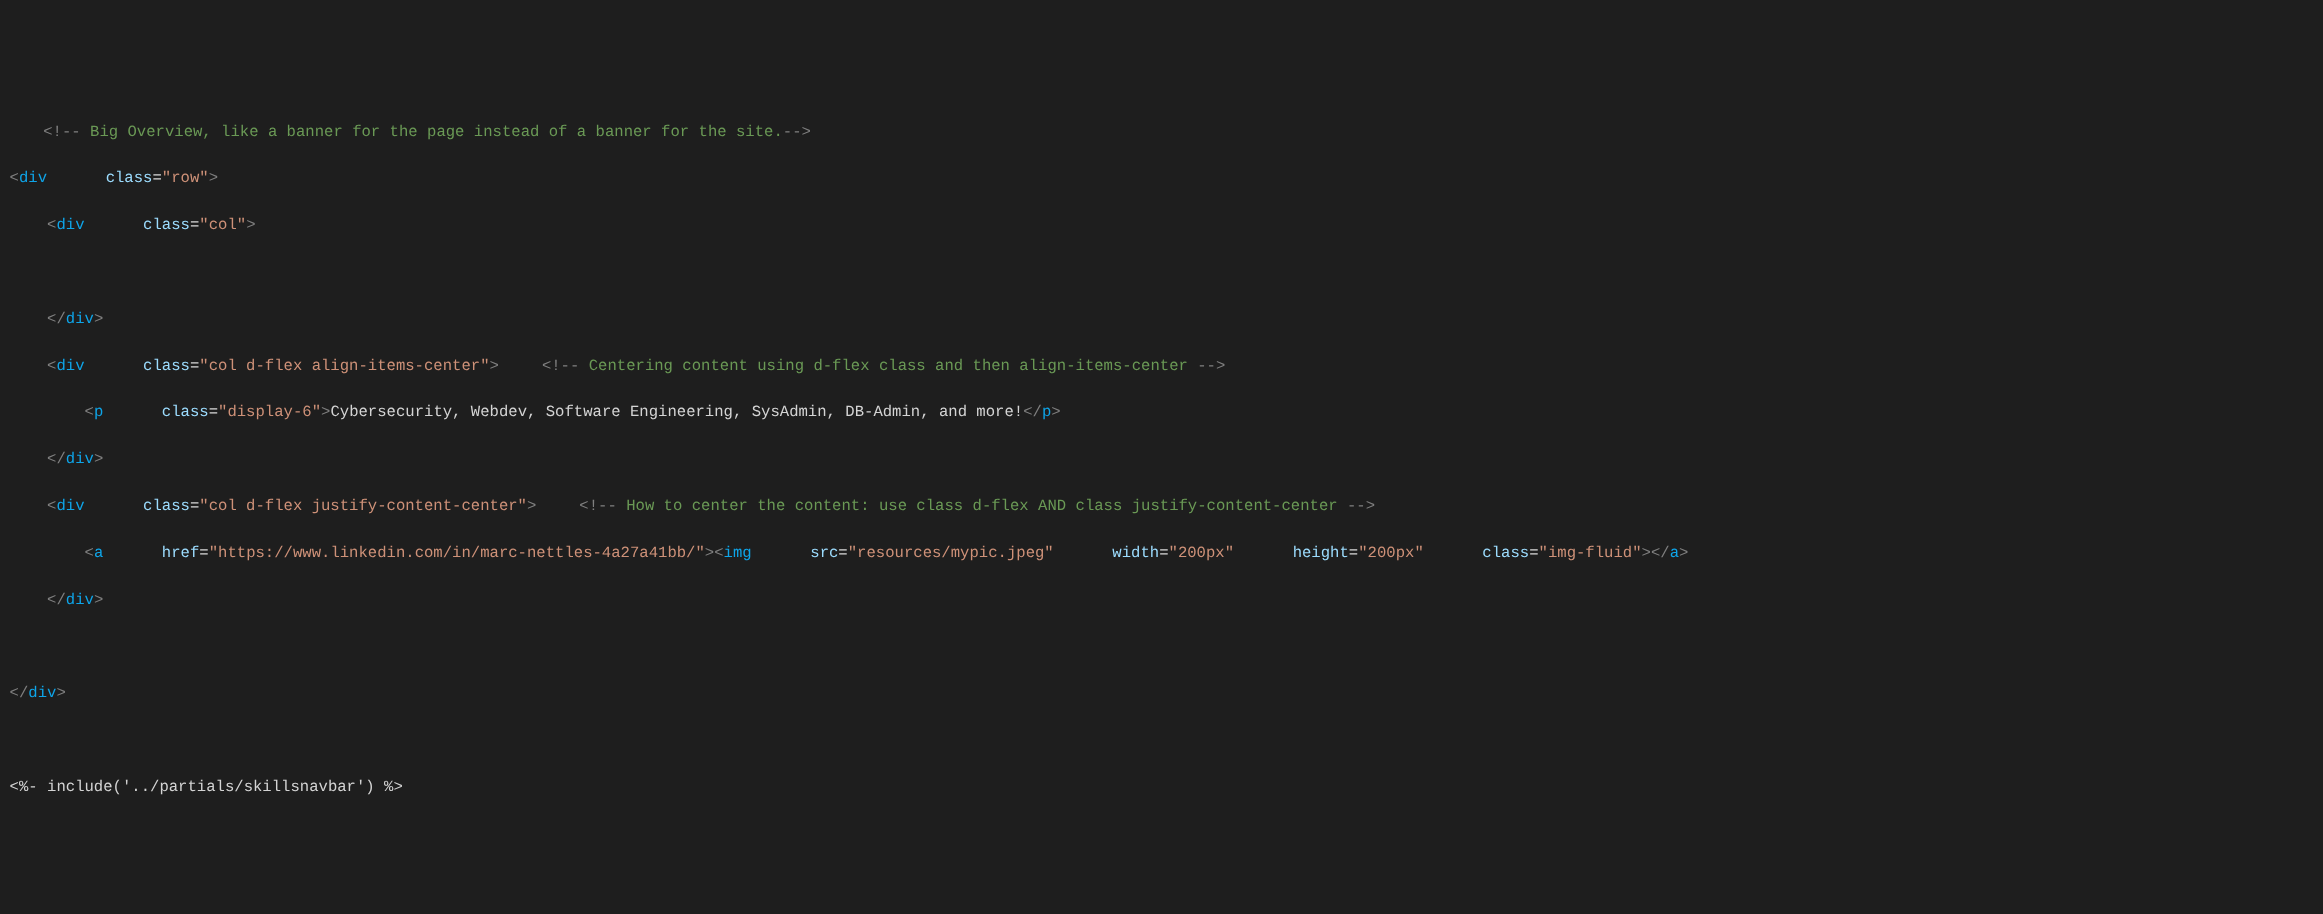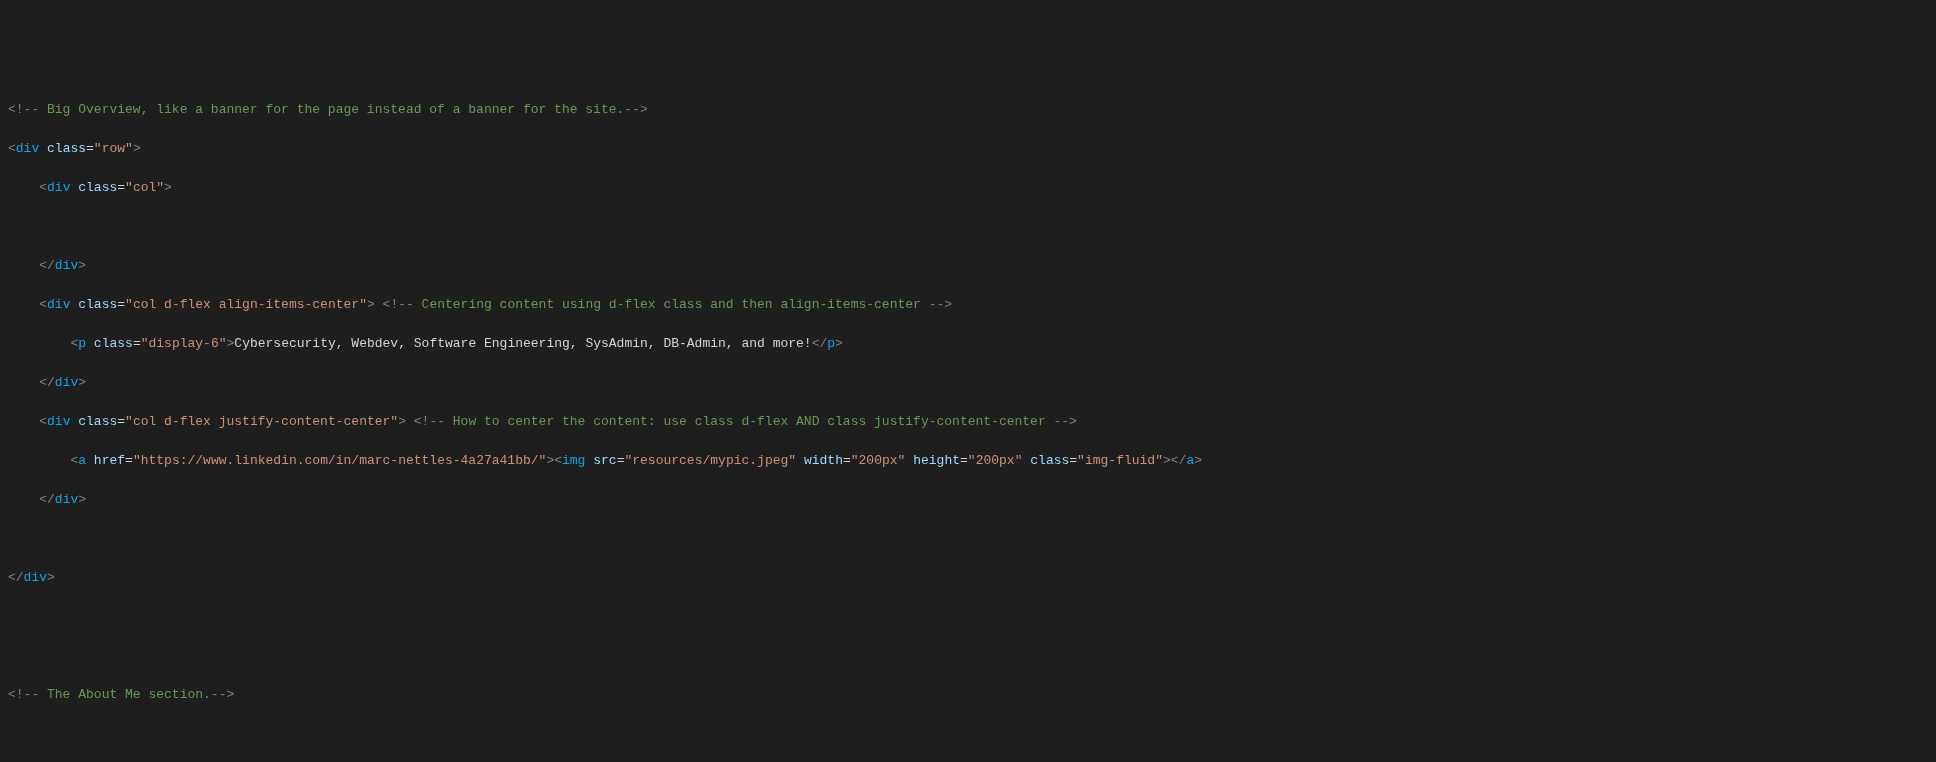--- a/index.html
+++ b/index.html
@@ -7,24 +7,24 @@
     background: #1e1e1e;
     font-family: Consolas, 'Courier New', monospace;
     font-size: 13px;
     line-height: 1.5;
     color: #d4d4d4;
     white-space: pre;
     overflow-x: auto;
     padding: 2px 8px;
   }
   .line { display: block; min-height: 1.5em; }
-  .comment { color: #6a9955; }
+  .comment { color: #6a9955; margin-left: 28px; }
   .tag-bracket { color: #808080; }
   .tag-name { color: #0ea5e9; }
-  .attr-name { color: #9cdcfe; }
+  .attr-name { color: #9cdcfe; margin-left: 41px; }
   .attr-eq { color: #d4d4d4; }
   .attr-value { color: #ce9178; }
   .text { color: #d4d4d4; }
   .ejs { color: #d4d4d4; }
   .underline { text-decoration-color: #666; }
 </style>
 </head>
 <body>
 
 
@@ -37,22 +37,22 @@
 <span class="line">    <span class="tag-bracket">&lt;/</span><span class="tag-name">div</span><span class="tag-bracket">&gt;</span></span>
 <span class="line">    <span class="tag-bracket">&lt;</span><span class="tag-name">div</span> <span class="attr-name">class</span><span class="attr-eq">=</span><span class="attr-value">"<span>col d-flex align-items-center</span>"</span><span class="tag-bracket">&gt;</span> <span class="comment"><span class="tag-bracket">&lt;!--</span><span> Centering content using d-flex class and then align-items-center </span><span class="tag-bracket">--&gt;</span></span></span>
 <span class="line">        <span class="tag-bracket">&lt;</span><span class="tag-name">p</span> <span class="attr-name">class</span><span class="attr-eq">=</span><span class="attr-value">"<span>display-6</span>"</span><span class="tag-bracket">&gt;</span><span class="text">Cybersecurity, Webdev, Software Engineering, SysAdmin, DB-Admin, and more!</span><span class="tag-bracket">&lt;/</span><span class="tag-name">p</span><span class="tag-bracket">&gt;</span></span>
 <span class="line">    <span class="tag-bracket">&lt;/</span><span class="tag-name">div</span><span class="tag-bracket">&gt;</span></span>
 <span class="line">    <span class="tag-bracket">&lt;</span><span class="tag-name">div</span> <span class="attr-name">class</span><span class="attr-eq">=</span><span class="attr-value">"<span>col d-flex justify-content-center</span>"</span><span class="tag-bracket">&gt;</span> <span class="comment"><span class="tag-bracket">&lt;!--</span><span> How to center the content: use class d-flex AND class justify-content-center </span><span class="tag-bracket">--&gt;</span></span></span>
 <span class="line">        <span class="tag-bracket">&lt;</span><span class="tag-name">a</span> <span class="attr-name">href</span><span class="attr-eq">=</span><span class="attr-value">"<span class="underline">https://www.linkedin.com/in/marc-nettles-4a27a41bb/</span>"</span><span class="tag-bracket">&gt;</span><span class="tag-bracket">&lt;</span><span class="tag-name">img</span> <span class="attr-name">src</span><span class="attr-eq">=</span><span class="attr-value">"<span class="underline">resources/mypic.jpeg</span>"</span> <span class="attr-name">width</span><span class="attr-eq">=</span><span class="attr-value">"<span>200px</span>"</span> <span class="attr-name">height</span><span class="attr-eq">=</span><span class="attr-value">"<span>200px</span>"</span> <span class="attr-name">class</span><span class="attr-eq">=</span><span class="attr-value">"<span>img-fluid</span>"</span><span class="tag-bracket">&gt;</span><span class="tag-bracket">&lt;/</span><span class="tag-name">a</span><span class="tag-bracket">&gt;</span></span>
 <span class="line">    <span class="tag-bracket">&lt;/</span><span class="tag-name">div</span><span class="tag-bracket">&gt;</span></span>
 <span class="line"></span>
 <span class="line"><span class="tag-bracket">&lt;/</span><span class="tag-name">div</span><span class="tag-bracket">&gt;</span></span>
 <span class="line"></span>
+<span class="line"><span class="ejs">&lt;%- include('../partials/skillsnavbar') %&gt;</span></span>
 <span class="line"></span>
-<span class="line"><span class="comment"><span class="tag-bracket">&lt;!--</span><span> The About Me section.</span><span class="tag-bracket">--&gt;</span></span></span>
 
 
 
 
 
 
 
 
 
 

